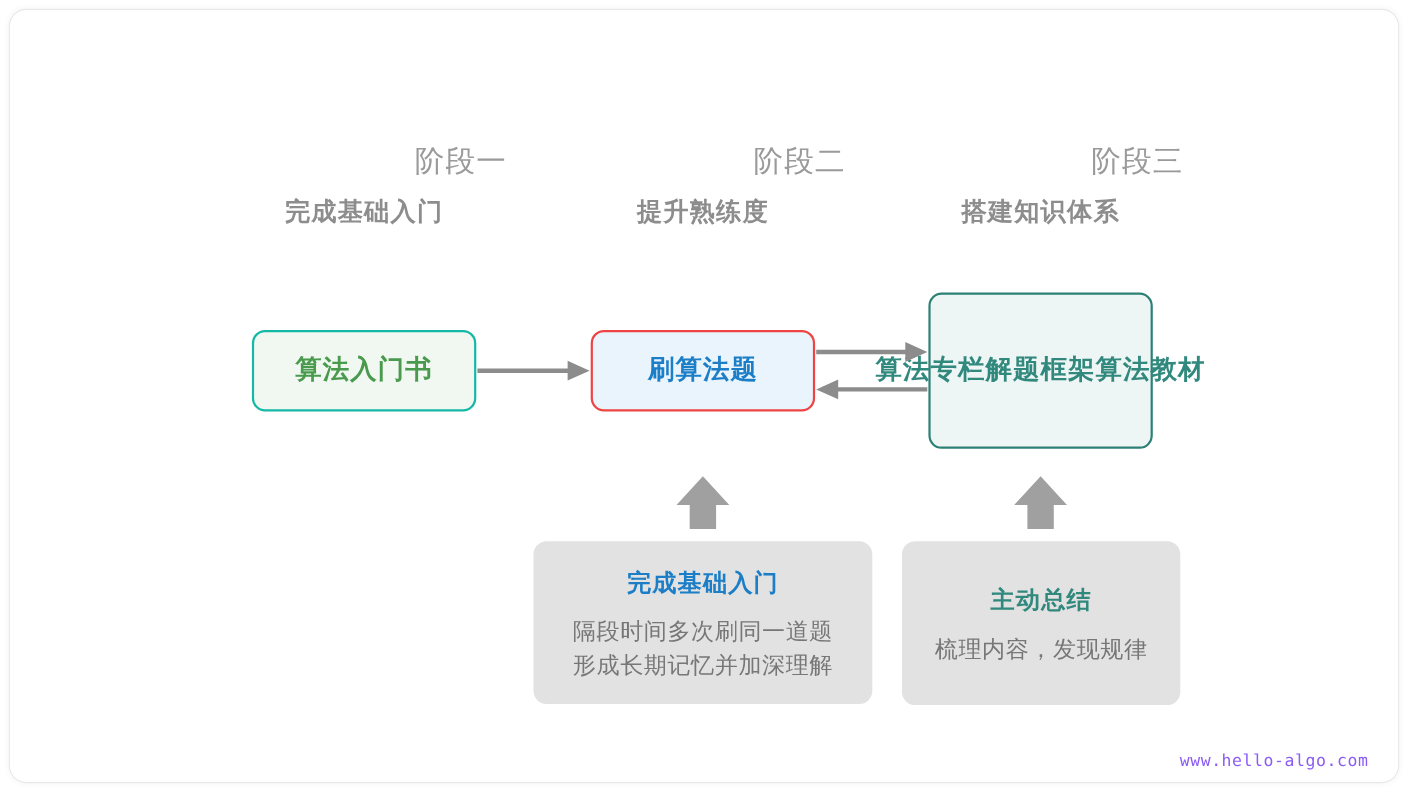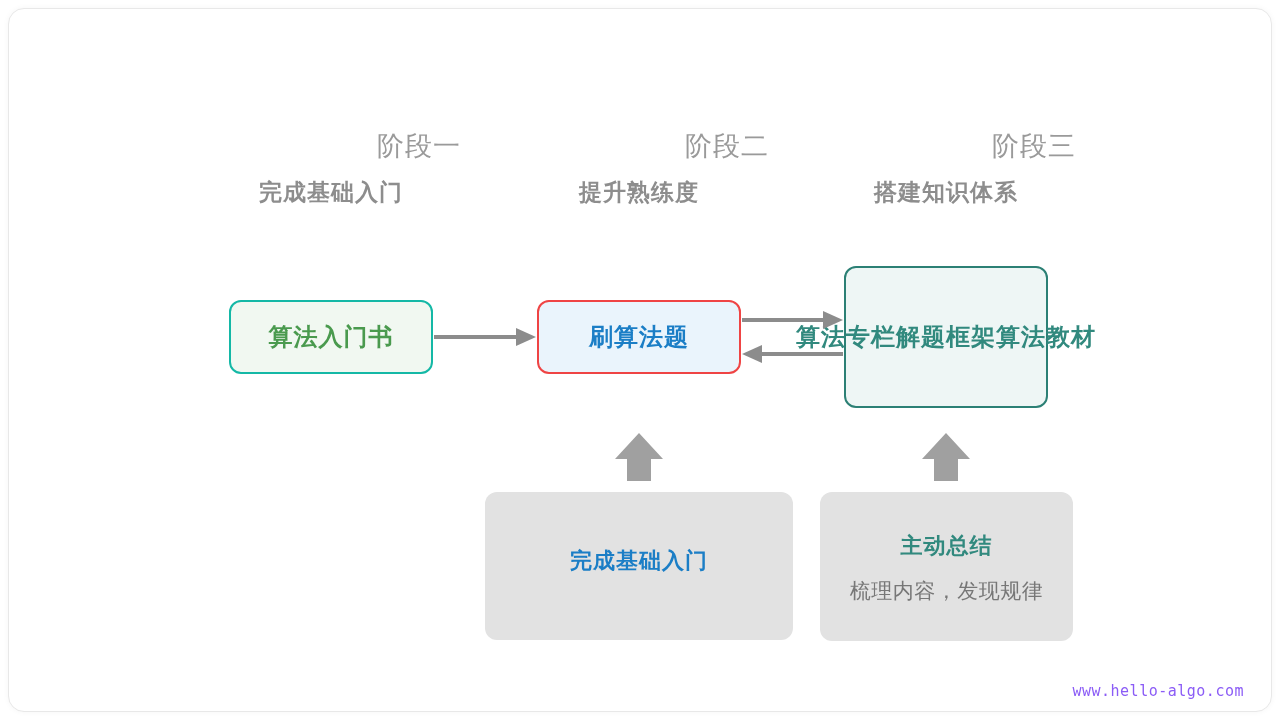--- a/index.html
+++ b/index.html
@@ -170,20 +170,24 @@
   </div>
 
   <div class="flow-box box-teal" style="left:844px; top:266px; width:204px; height:142px;">
     <div class="line">算法专栏</div>
     <div class="line">解题框架</div>
     <div class="line">算法教材</div>
   </div>
 
   <div class="note-card" style="left:485px; top:492px; width:308px; height:148px;">
     <div class="note-title blue">完成基础入门</div>
+    <div class="note-body">
+      <div>隔段时间多次刷同一道题</div>
+      <div>形成长期记忆并加深理解</div>
+    </div>
   </div>
 
   <div class="note-card" style="left:820px; top:492px; width:253px; height:149px;">
     <div class="note-title teal">主动总结</div>
     <div class="note-body">
       <div>梳理内容，发现规律</div>
     </div>
   </div>
 
   <svg id="arrow-layer" viewBox="0 0 1280 720" xmlns="http://www.w3.org/2000/svg">

